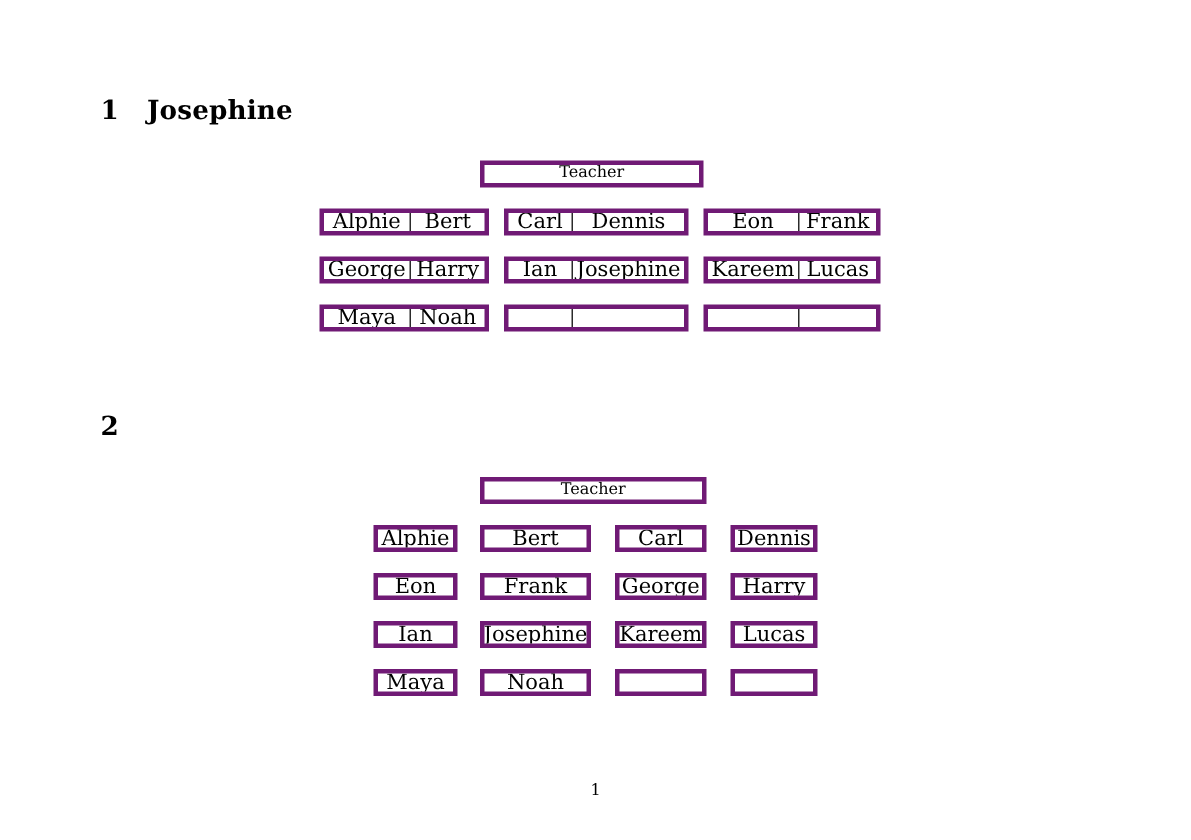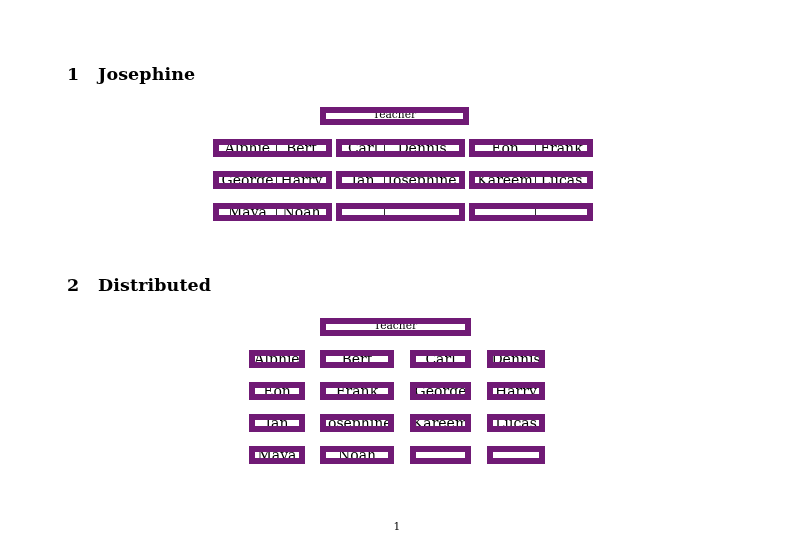--- a/index.html
+++ b/index.html
@@ -38,21 +38,21 @@
   .section-heading .sec-title {
     flex: none;
   }
 
   #heading-classical   { left: 67px; top: 64px; }
   #heading-distributed { left: 67px; top: 275px; }
 
   
   .tabular {
     position: absolute;
-    border: 6px solid #701a75;
+    border: 3px solid #701a75;
     height: 18px;
     box-sizing: border-box;
     display: flex;
     background: #ffffff;
   }
   .tabular .cell {
     box-sizing: border-box;
     display: flex;
     align-items: center;
     justify-content: center;
@@ -127,21 +127,20 @@
         <div class="cell" style="width: 52px;">Lucas</div>
       </div>
       <div class="tabular" style="left: 469px; top: 203px;">
         <div class="cell" style="width: 60px;"></div>
         <div class="cell" style="width: 52px;"></div>
       </div>
     </div>
 
   <div class="section-heading" id="heading-distributed">
     <span class="sec-num">2</span>
-    <span class="sec-title">Distributed</span>
   </div>
 
   <div id="distributed-area">
       <div class="tabular teacher-box" style="left: 320px; top: 318px; width: 151px;">
         <div class="cell" style="flex: 1 1 0%;">Teacher</div>
       </div>
       <div class="tabular" style="left: 249px; top: 350px; width: 56px;">
         <div class="cell" style="flex: 1 1 0%;">Alphie</div>
       </div>
       <div class="tabular" style="left: 320px; top: 350px; width: 74px;">

